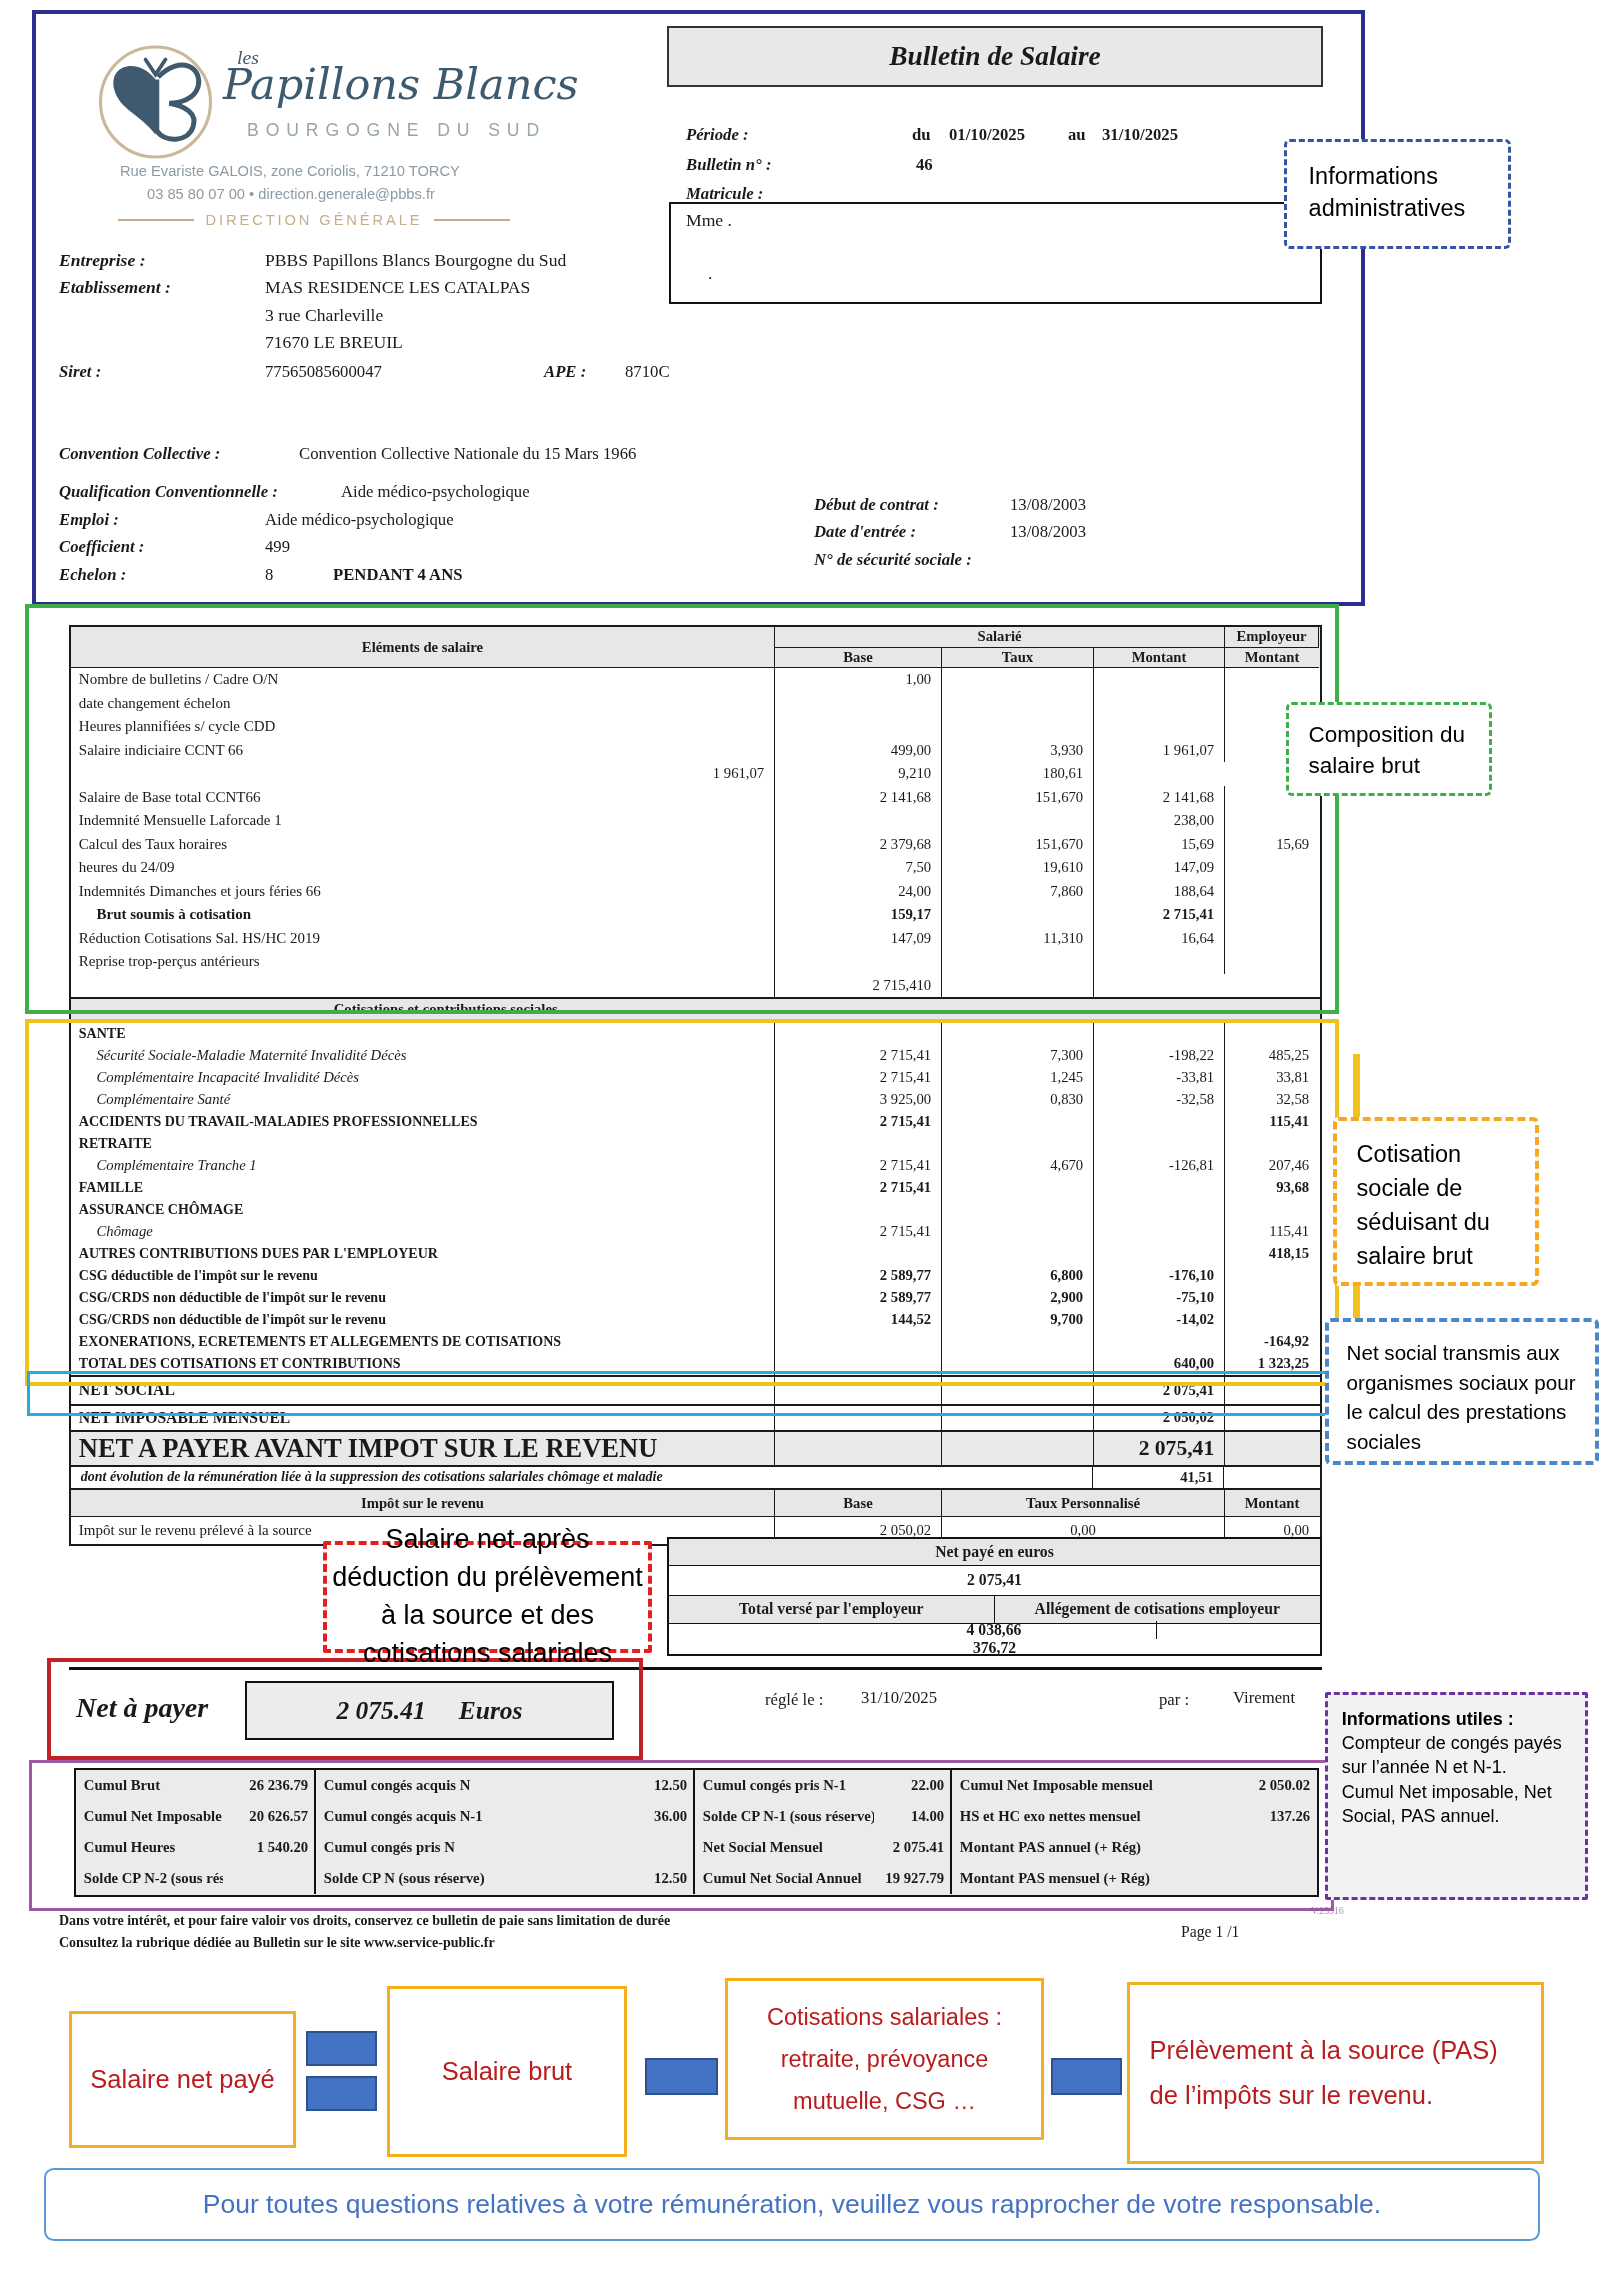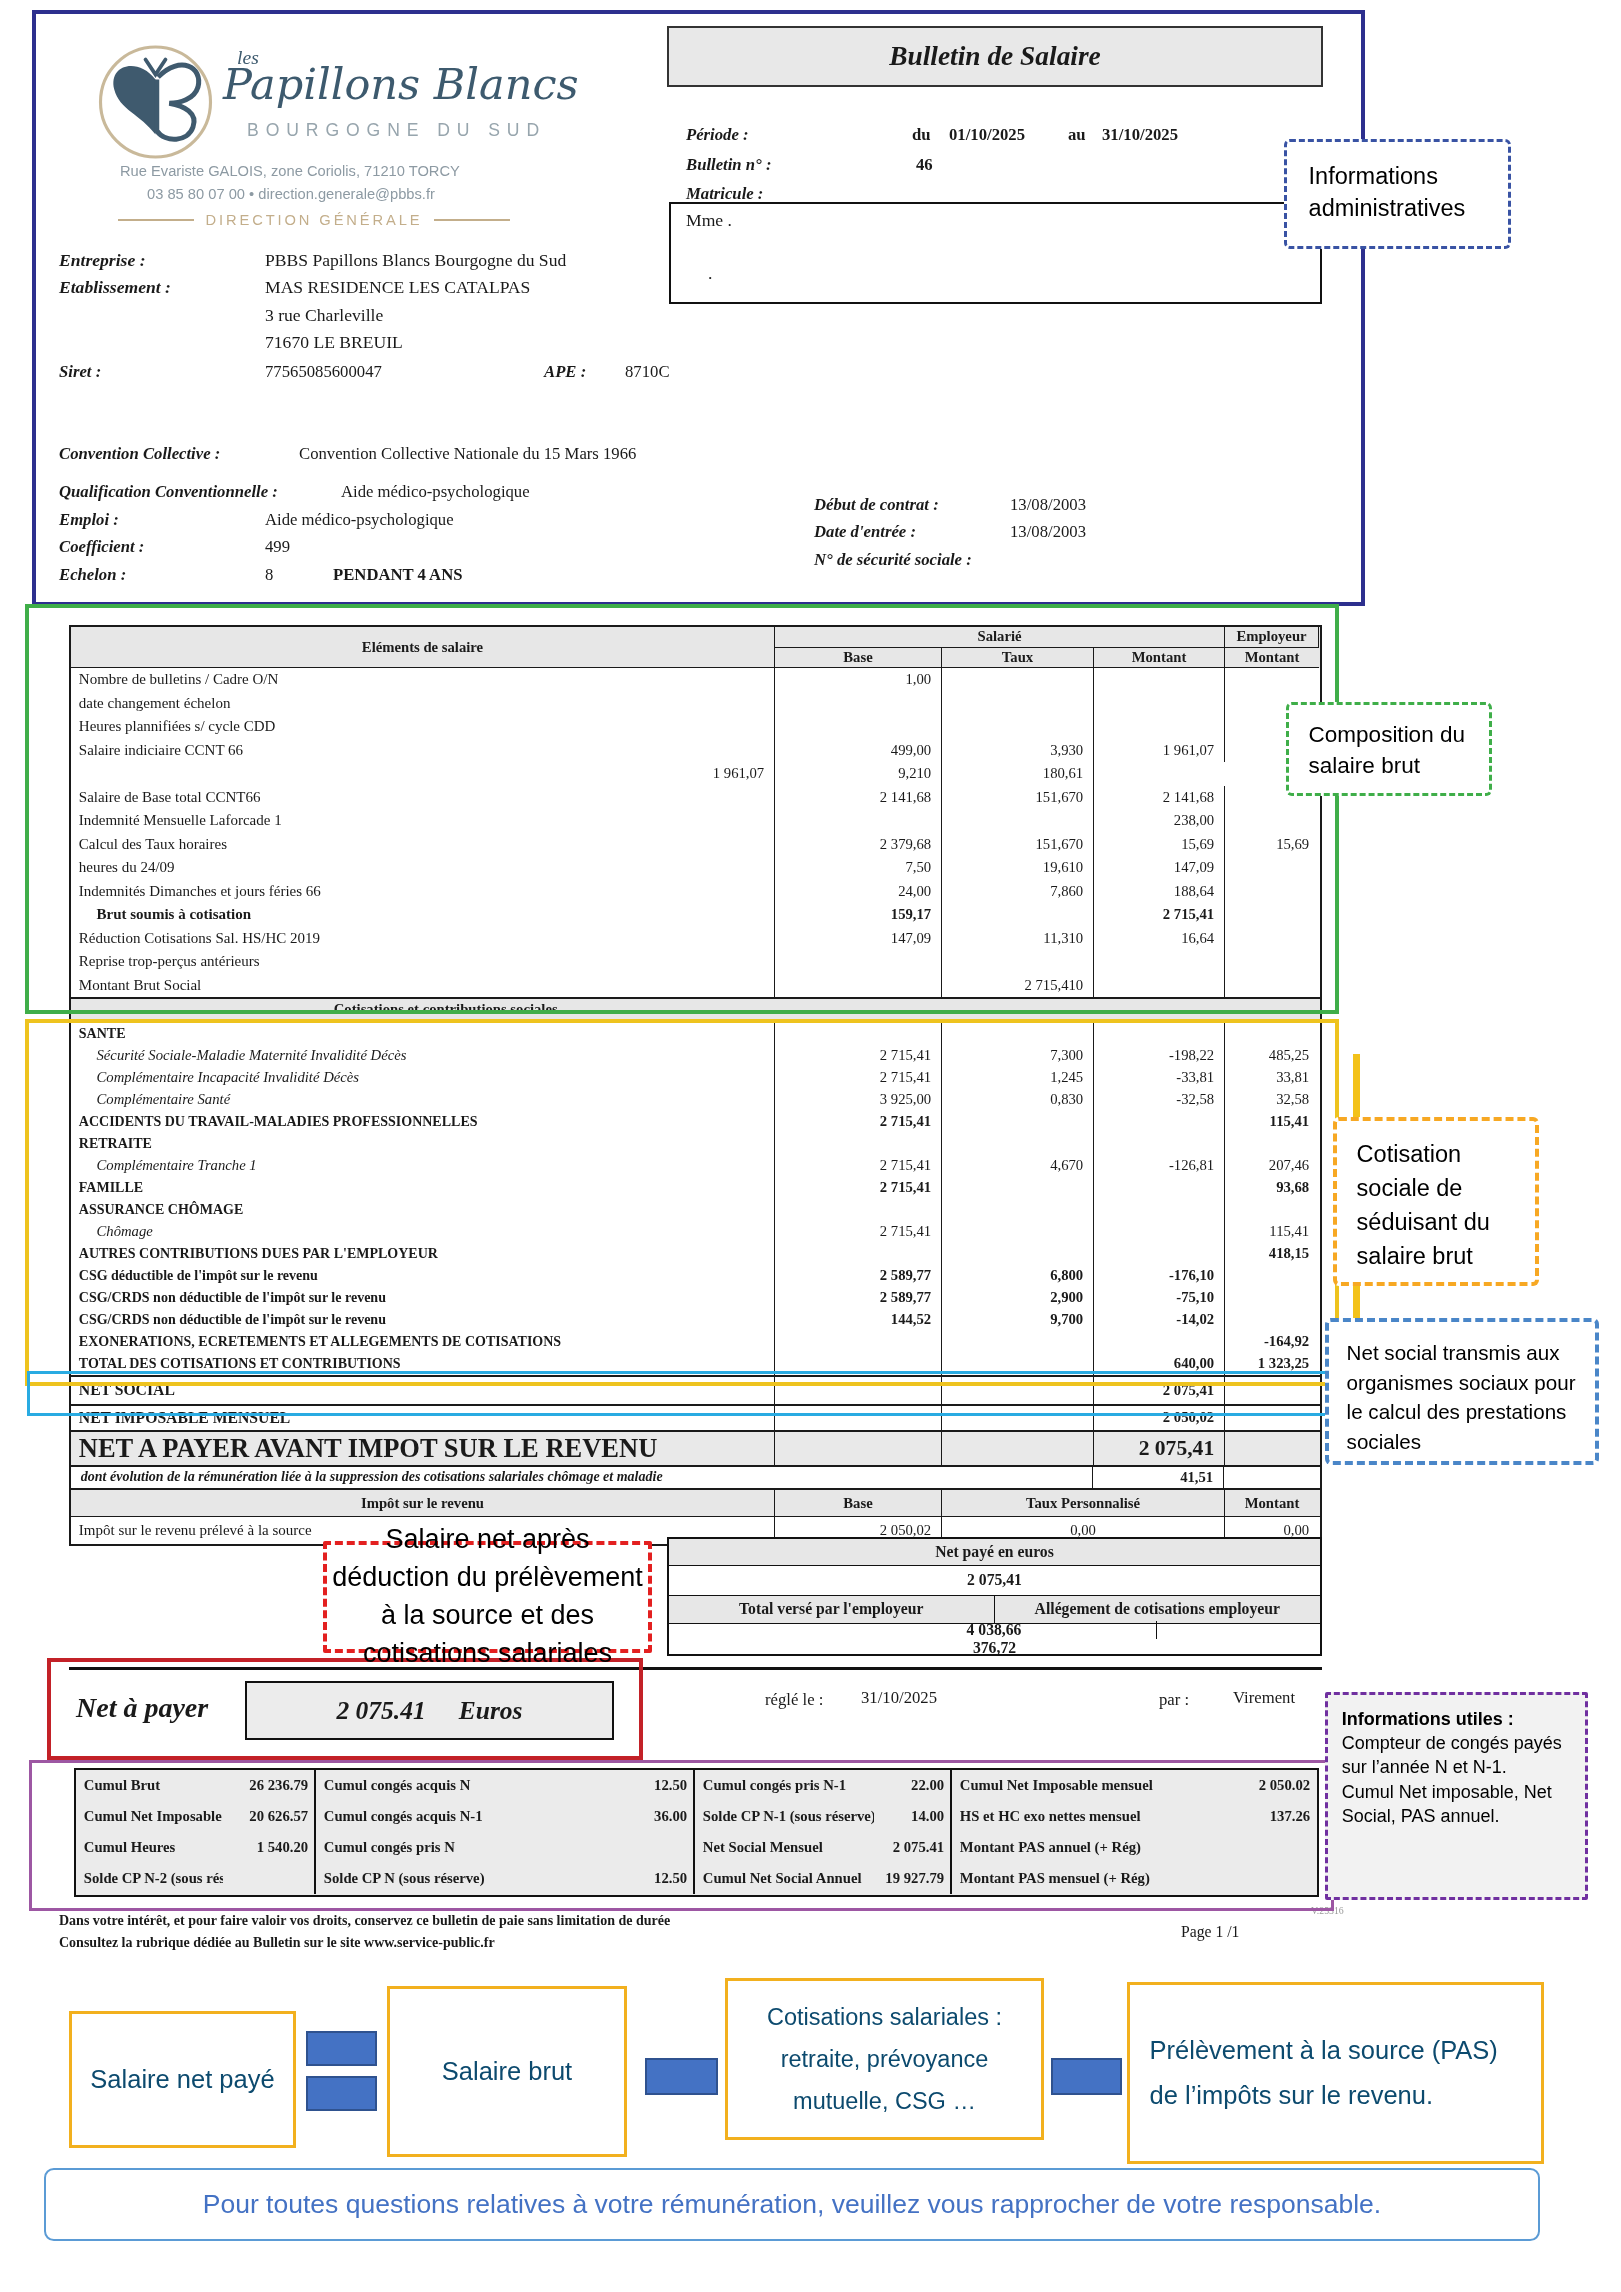--- a/index.html
+++ b/index.html
@@ -119,21 +119,21 @@
               line-height:1.4;border-radius:2px;}
   .co-utiles{left:1325px;top:1692px;width:263px;height:208px;border:3.9px dashed #7030a0;
              background:#f2f2f2;font-size:18px;padding:11.8px 9.8px 0 13.7px;line-height:1.35;border-radius:2px;}
   .yconn{position:absolute;width:6.9px;background:#f3c21a;z-index:4;}
 
   
   .footer-line{font-weight:bold;font-size:14px;}
 
   
   .flowbox{position:absolute;border:3.9px solid #f2b01e;background:#fff;box-sizing:border-box;
-           font-family:"Liberation Sans",sans-serif;font-size:25.5px;color:#0c4a6e;
+           font-family:"Liberation Sans",sans-serif;font-size:25.5px;color:#b91c1c;
            display:flex;align-items:center;justify-content:center;text-align:center;z-index:2;}
   .op{position:absolute;background:#4472c4;border:2px solid #2f528f;box-sizing:border-box;z-index:2;}
   .banner{position:absolute;left:44px;top:2168px;width:1492px;height:69px;border:2.9px solid #5b9bd5;
           border-radius:9.8px;display:flex;align-items:center;justify-content:center;
           font-family:"Liberation Sans",sans-serif;font-size:26.5px;color:#4472c4;z-index:2;}
 </style>
 </head>
 <body>
 
 <div class="page">
@@ -309,21 +309,20 @@
 
         <div class="row">
           <div class="cell-l">Reprise trop-perçus antérieurs</div>
           <div class="cell-n"></div>
           <div class="cell-n"></div>
           <div class="cell-n"></div>
           <div class="cell-n"></div>
         </div>
 
         <div class="row">
-          <div class="cell-l">Montant Brut Social</div>
           <div class="cell-n"></div>
           <div class="cell-n">2 715,410</div>
           <div class="cell-n"></div>
           <div class="cell-n"></div>
         </div>
       </div>
 
     <div class="cotis-band">Cotisations et contributions sociales</div>
 
     <div>

